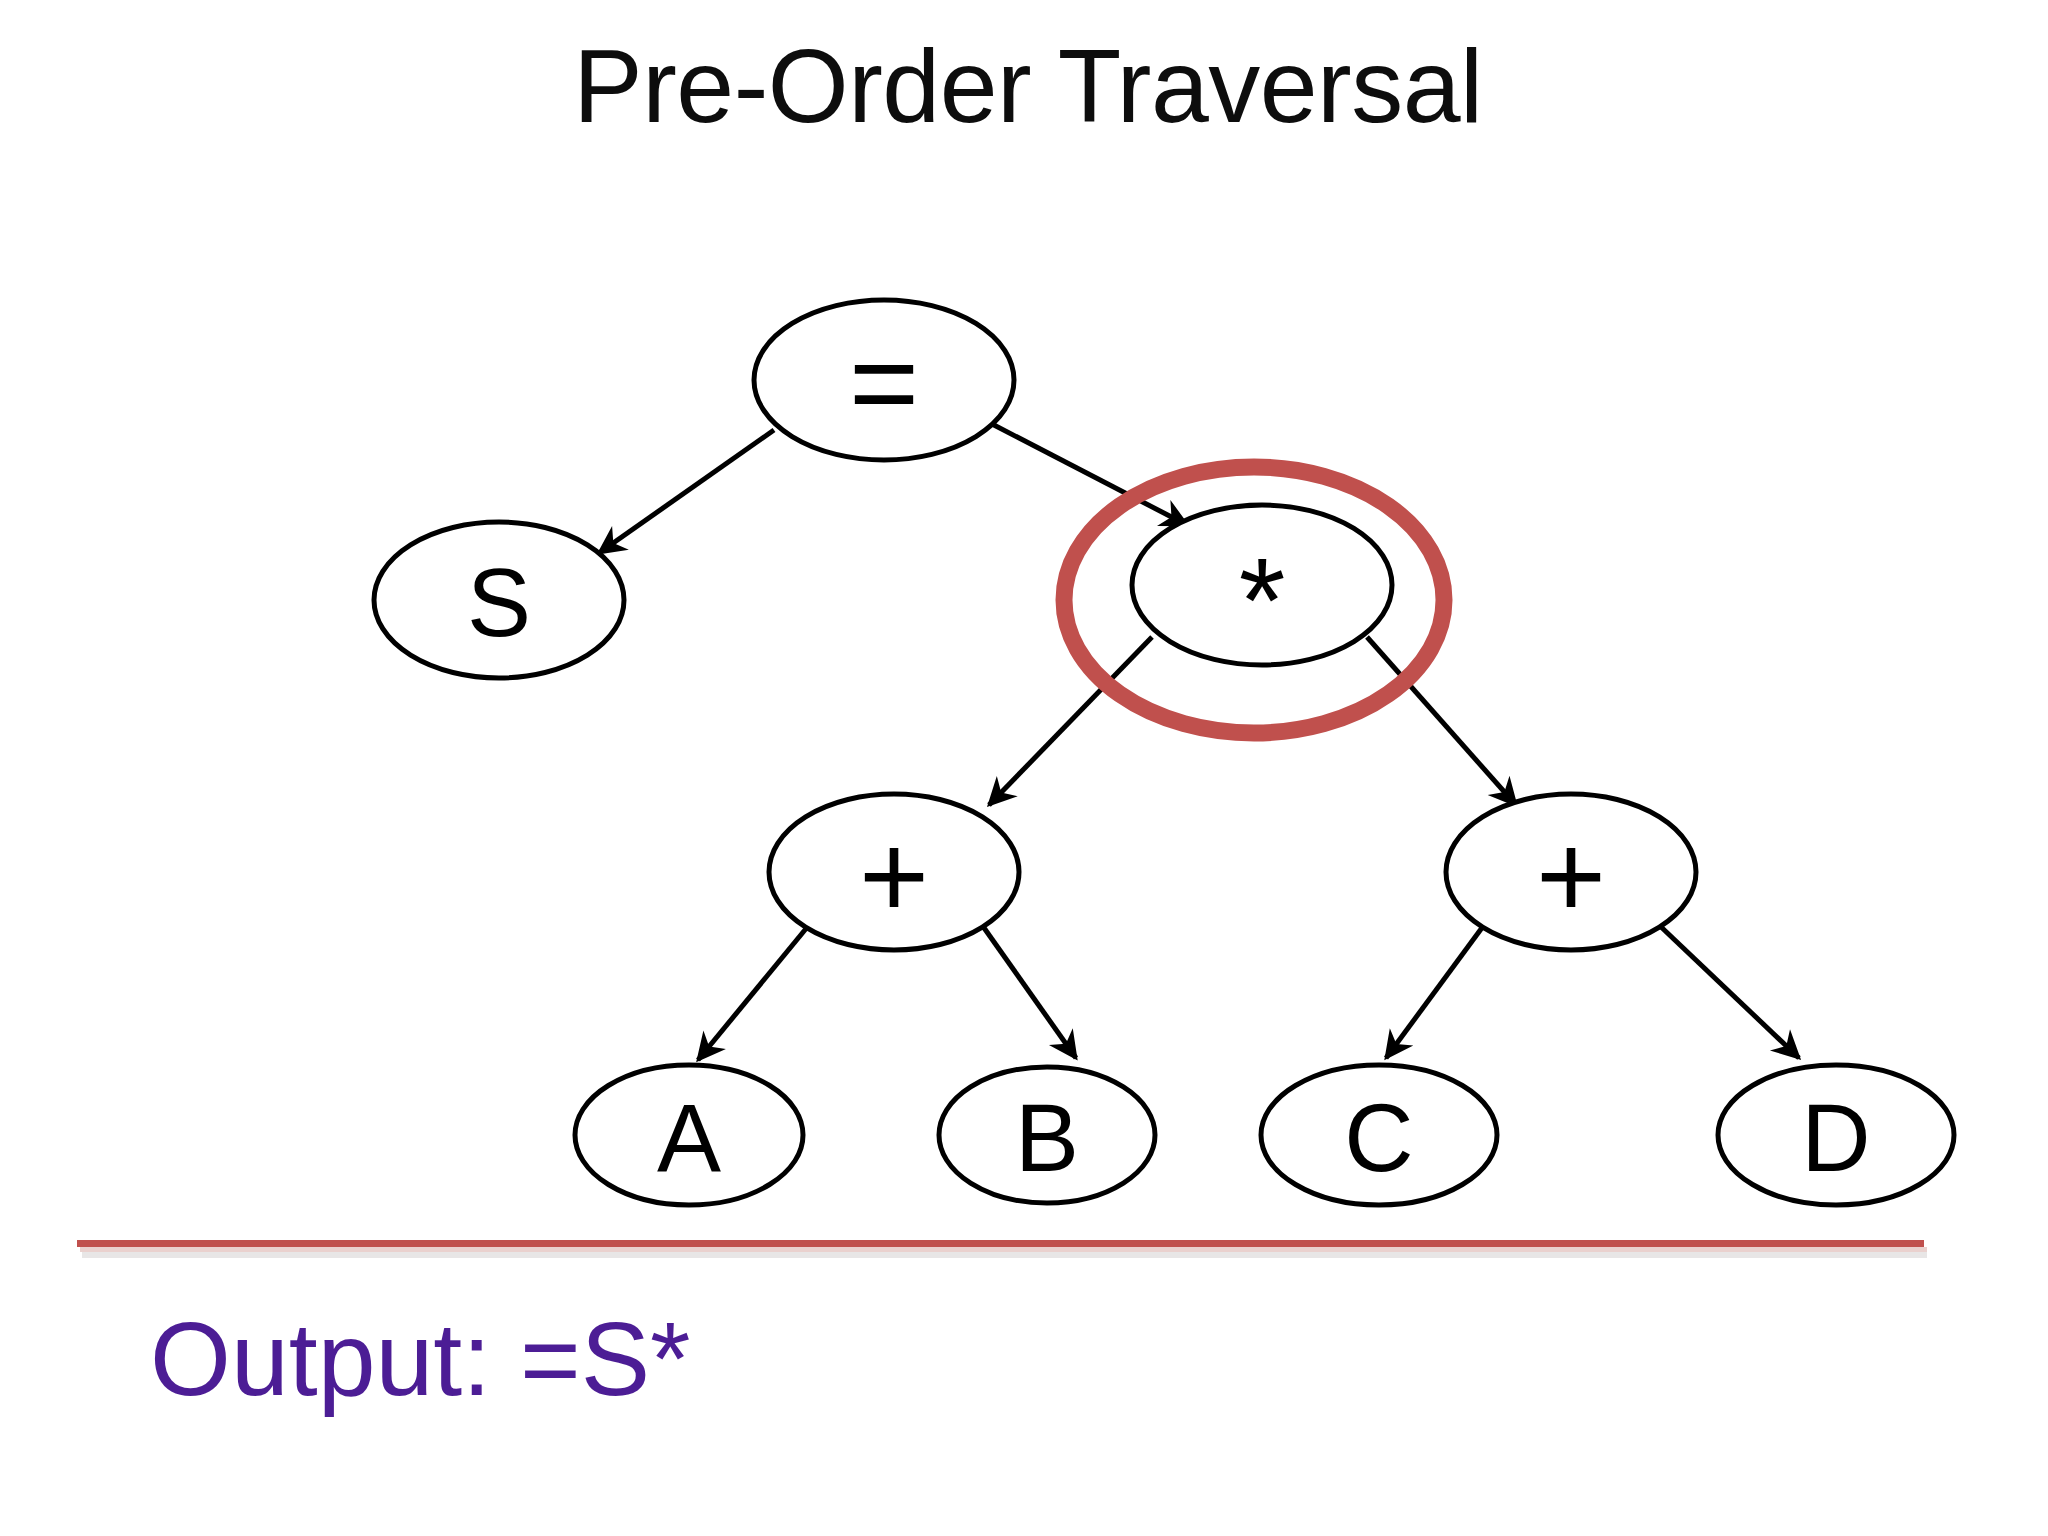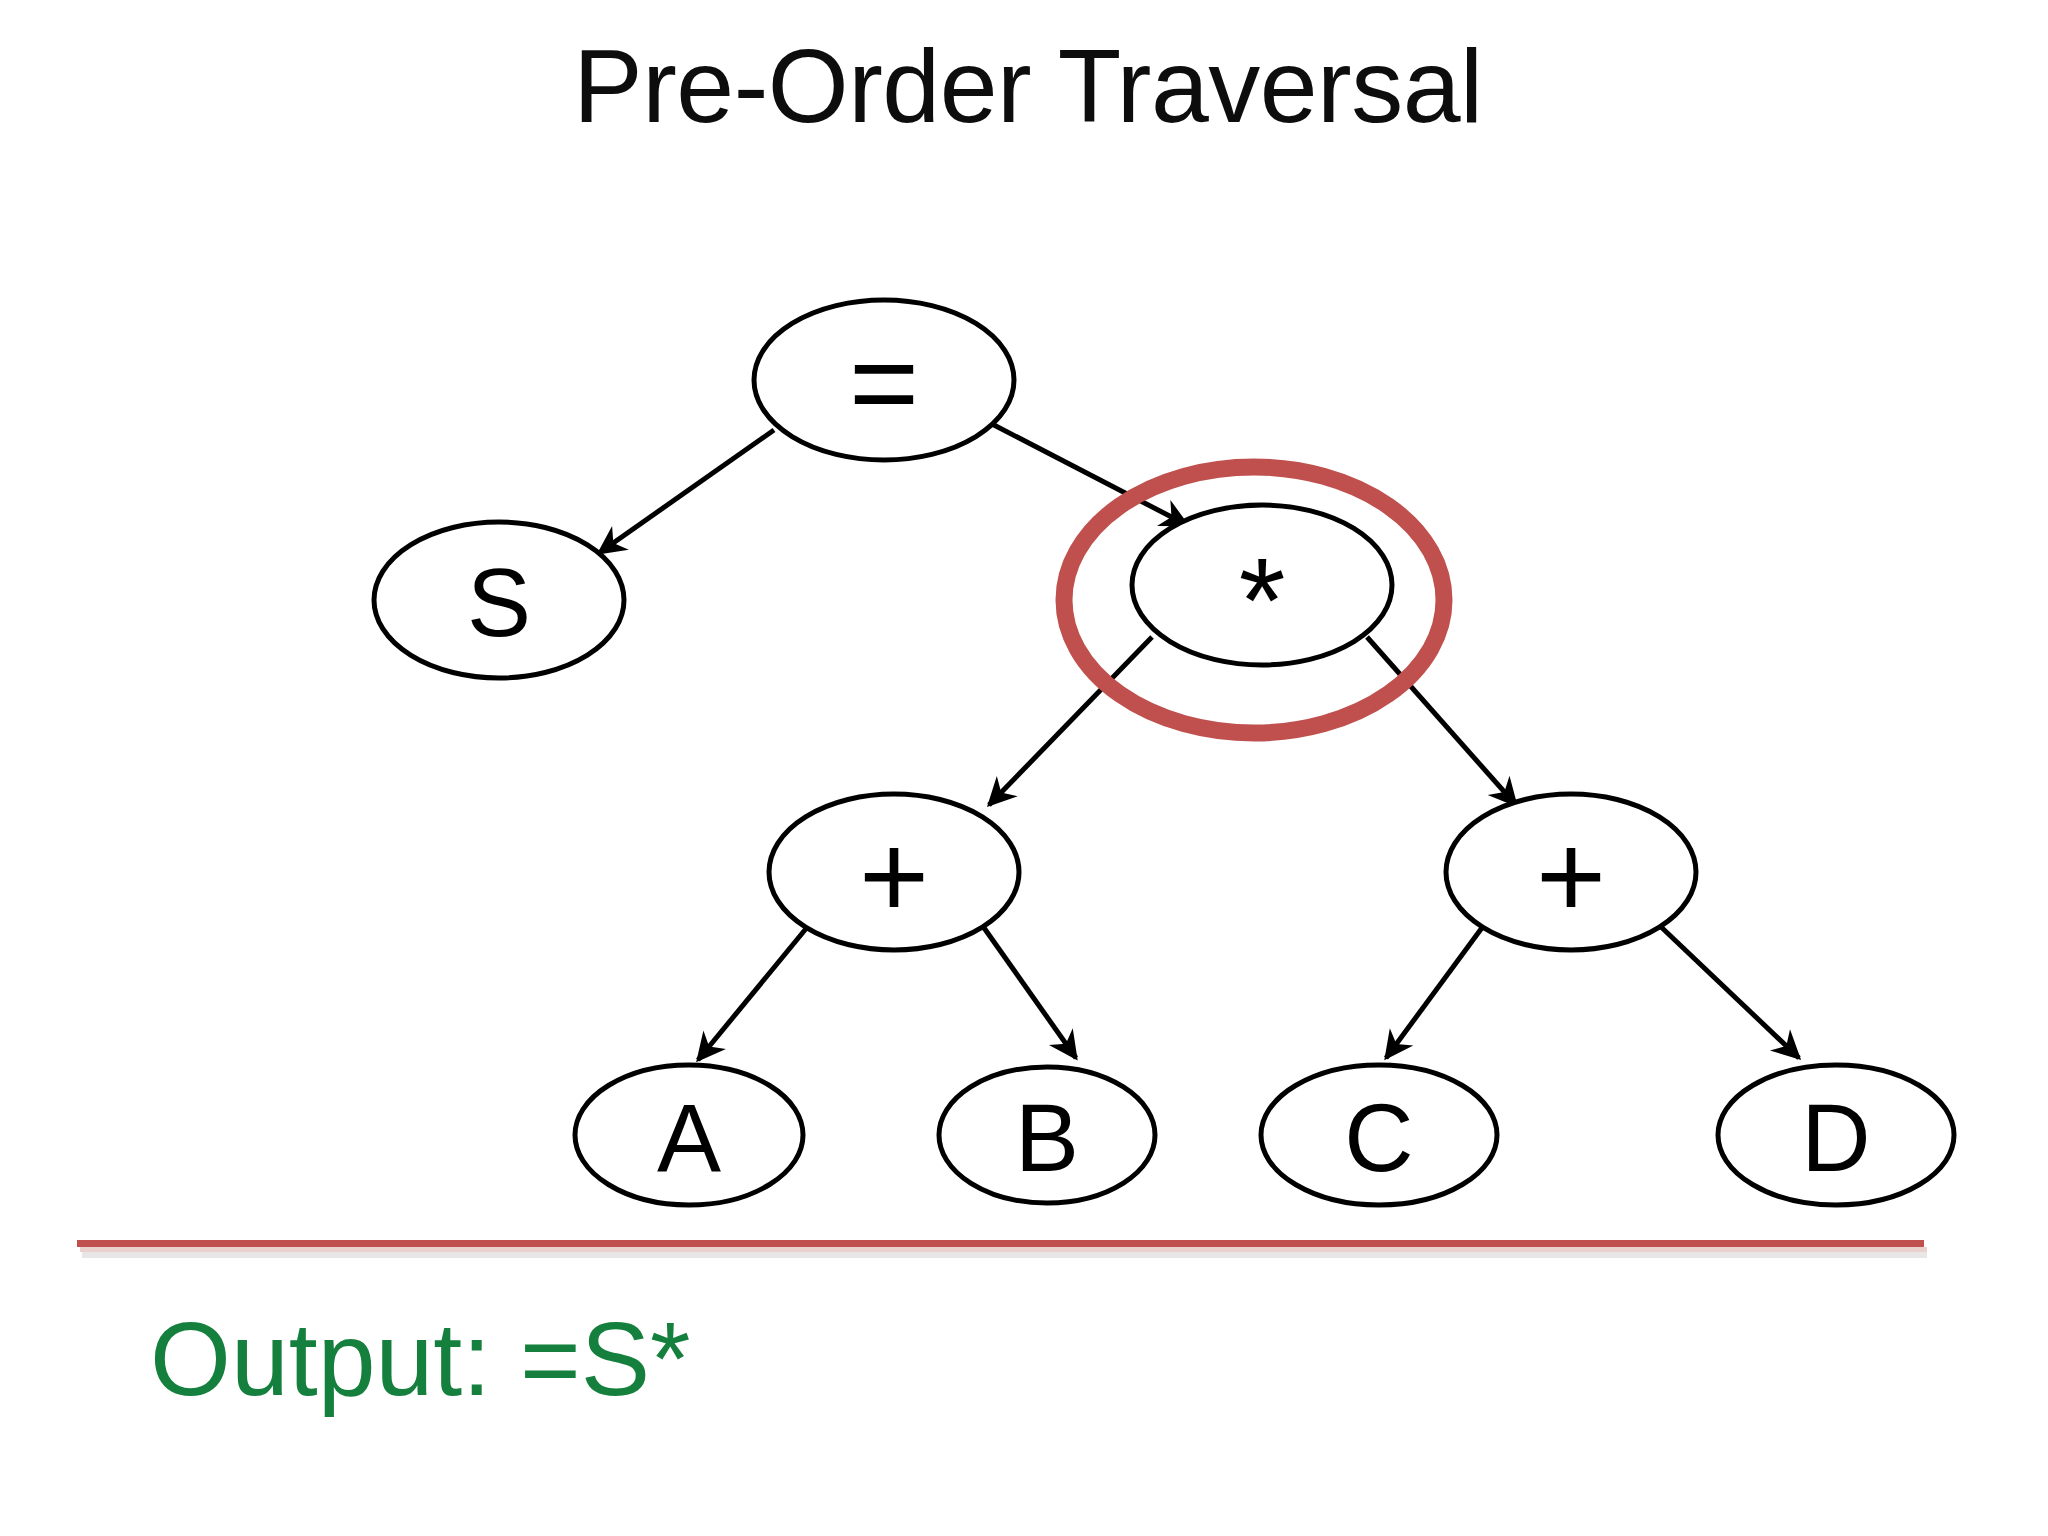--- a/index.html
+++ b/index.html
@@ -92,21 +92,21 @@
     height: 6px;
     background: #dedbdb;
     opacity: 0.7;
   }
   #output-line {
     position: absolute;
     left: 146px;
     top: 1300px;
     font-size: 104px;
     line-height: 1.15;
-    color: #15803d;
+    color: #4c1d95;
     white-space: nowrap;
   }
 </style>
 </head>
 <body>
 
 <div id="slide">
 
   <div id="slide-title">Pre-Order Traversal</div>
 

